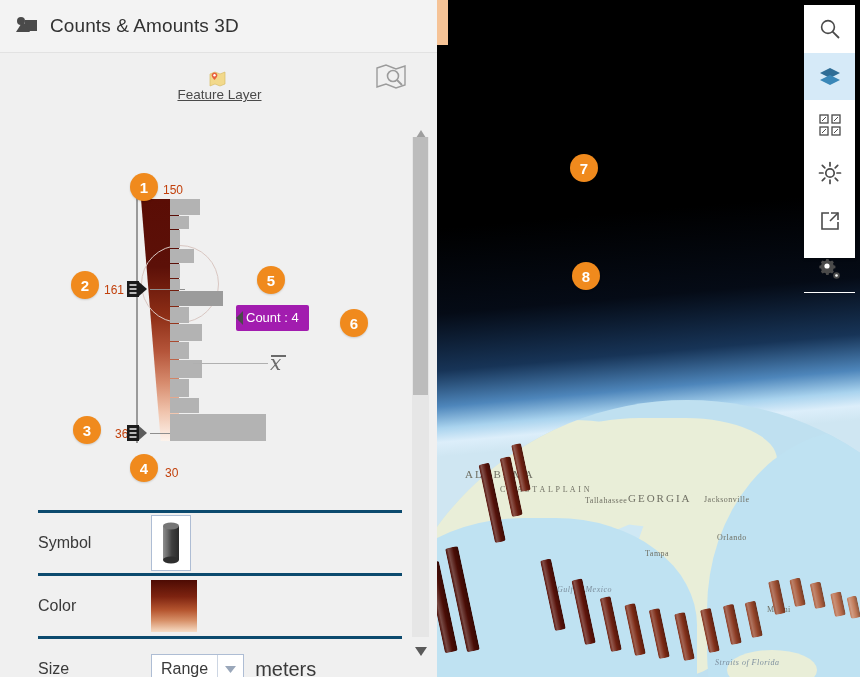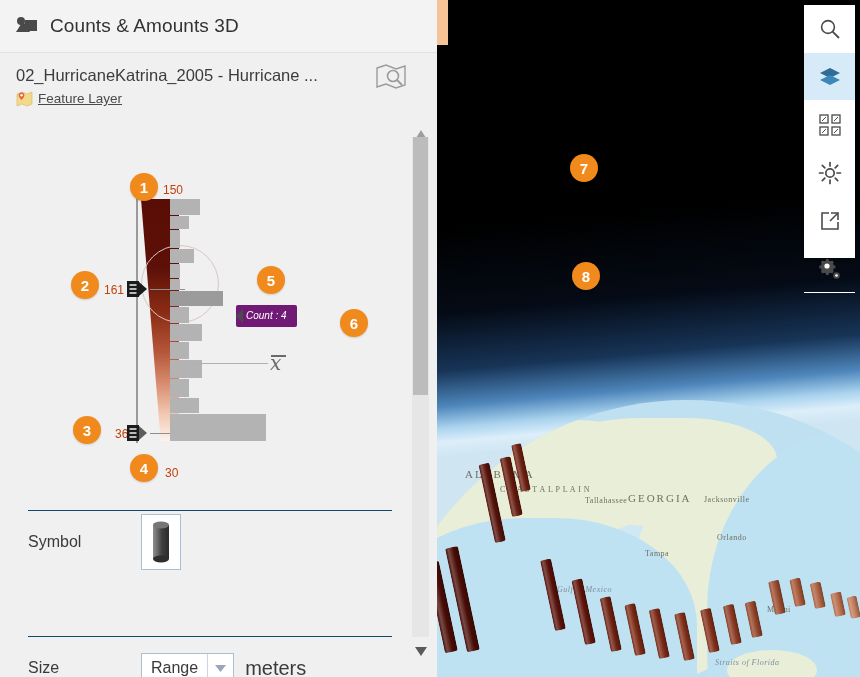--- a/index.html
+++ b/index.html
@@ -27,21 +27,21 @@
   }
 
   #layer-row{
     position:absolute; left:0; top:53px; width:437px; height:70px;
     padding:12px 14px 0 16px;
   }
   #layer-title{
     font-size:16.5px; color:#3c3c3c; white-space:nowrap;
     overflow:hidden; width:360px; line-height:20px;
   }
-  #layer-subrow{ display:flex; align-items:center; margin-top:5px; }
+  #layer-subrow{ display:flex; align-items:center; margin-top:5px;flex-direction:column; }
   #layer-type-icon{ width:17px;height:17px;margin-right:5px;flex:0 0 auto;}
   #layer-type-label{
     font-size:13.5px; color:#4a4a4a; text-decoration:underline; cursor:pointer;
   }
   #layer-preview-btn{
     position:absolute; right:28px; top:10px; width:34px;height:32px; cursor:pointer;
   }
 
   #style-line{
     position:absolute; left:16px; top:140px; font-size:15px; color:#555;
@@ -107,23 +107,23 @@
 
   
   #bars{ position:absolute; left:170px; top:199px; width:120px; height:243px;}
   .hbar{ position:absolute; left:0; background:#b3b3b3;}
   .hbar.hl{ background:#9b9b9b;}
 
   .leader{ position:absolute; height:1px; background:#b0b0b0;}
   #leader-avg{ left:193px; top:363px; width:75px;}
 
   .callout{
-    position:absolute; background:#701a75; color:#fff;
-    font-size:10px; padding:5px 10px 6px; border-radius:2px;
-    white-space:nowrap; font-weight:400;font-style:italic;
+    position:absolute; background:#a21caf; color:#fff;
+    font-size:13px; padding:5px 10px 6px; border-radius:2px;
+    white-space:nowrap; font-weight:400;
   }
   .callout:before{
     content:""; position:absolute; left:-7px; top:50%; margin-top:-7px;
     border:7px solid transparent; border-right-color:#4a4a4a;
   }
   #callout-count{ left:236px; top:305px;}
   #callout-avg{ left:299px; top:350px;}
   #avg-glyph{
     position:absolute; left:270px; top:351px; font-size:20px; color:#6a6a6a;
     font-family:"DejaVu Serif", serif; font-style:italic;
@@ -144,22 +144,22 @@
   #badge-2{ left:71px;  top:271px;}
   #badge-3{ left:73px;  top:416px;}
   #badge-4{ left:130px; top:454px;}
   #badge-5{ left:257px; top:266px;}
   #badge-6{ left:340px; top:309px;}
   #badge-7{ left:570px; top:154px;}
   #badge-8{ left:572px; top:262px;}
 
   
   .prop-row{
-    position:absolute; left:28px; width:364px; height:63px;
-    border-top:1px solid #0c4a6e; display:flex; align-items:center;
+    position:absolute; left:38px; width:364px; height:63px;
+    border-top:3px solid #0c4a6e; display:flex; align-items:center;
   }
   .prop-label{ width:113px; font-size:16px; color:#3a3a3a;}
   #row-symbol{ top:510px;}
   #row-color { top:573px;}
   #row-size  { top:636px; border-bottom:none;}
 
   #symbol-swatch{
     width:40px;height:56px;background:#fff;border:1px solid #aebdd4;
     display:flex;align-items:center;justify-content:center;
   }
@@ -235,21 +235,20 @@
       <svg width="26" height="26" viewBox="0 0 26 26">
         <rect x="11" y="7" width="12" height="11" fill="#4a4a4a"></rect>
         <path d="M2 19 L9 8 L16 19 Z" fill="#4a4a4a"></path>
         <circle cx="7" cy="8" r="4" fill="#4a4a4a"></circle>
       </svg>
     </span>
     <span class="hdr-title">Counts &amp; Amounts 3D</span>
   </div>
 
   <div id="layer-row">
-    <div id="layer-title">02_HurricaneKatrina_2005 - Hurricane ...</div>
     <div id="layer-subrow">
       <span id="layer-type-icon">
         <svg width="17" height="17" viewBox="0 0 17 17">
           <path d="M1 4 L6 2 L11 4 L16 2 L16 14 L11 16 L6 14 L1 16 Z" fill="#f2d98b" stroke="#d8bd68" stroke-width=".7"></path>
           <path d="M5.5 2.5 C3.6 2.5 2.6 4 2.6 5.3 C2.6 7.1 5.5 10 5.5 10 C5.5 10 8.4 7.1 8.4 5.3 C8.4 4 7.4 2.5 5.5 2.5 Z" fill="#e8603c"></path>
           <circle cx="5.5" cy="5.2" r="1.2" fill="#fff"></circle>
         </svg>
       </span>
       <span id="layer-type-label">Feature Layer</span>
     </div>
@@ -340,20 +339,24 @@
               <stop offset="1" stop-color="#2a2a2a"></stop>
           </linearGradient>
         </defs>
         <rect x="3" y="5" width="16" height="34" fill="url(#cylgrey)"></rect>
         <ellipse cx="11" cy="5" rx="8" ry="3.4" fill="#767676"></ellipse>
         <ellipse cx="11" cy="39" rx="8" ry="3.4" fill="#2e2e2e"></ellipse>
       </svg>
     </div>
   </div>
 
+  <div class="prop-row" id="row-color">
+    <div class="prop-label">Color</div>
+    <div id="color-swatch"></div>
+  </div>
 
   <div class="prop-row" id="row-size">
     <div class="prop-label">Size</div>
     <div id="size-select">
       <span class="sel-val">Range</span>
       <span class="sel-arrow">
         <svg width="11" height="7" viewBox="0 0 11 7">
             <path d="M0 0 L11 0 L5.5 7 Z" fill="#9aa7ba"></path>
           </svg>
       </span>

